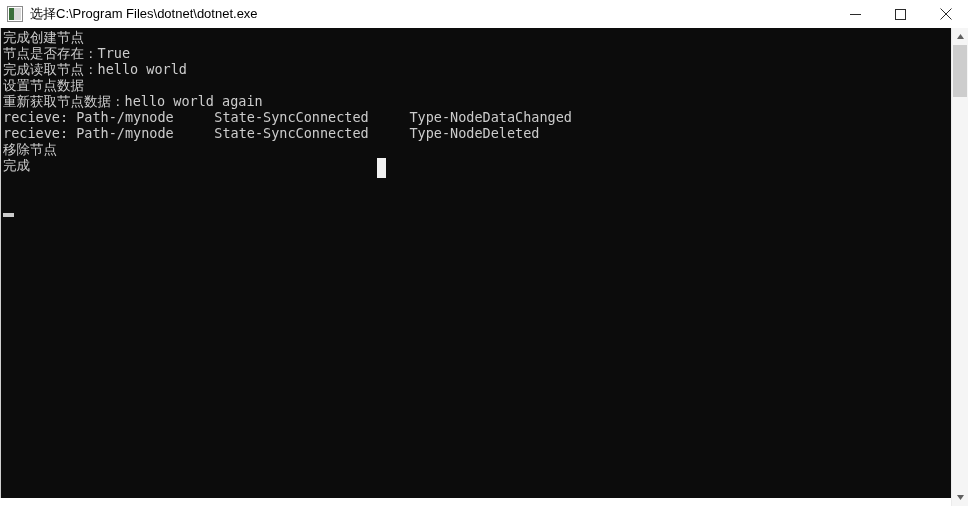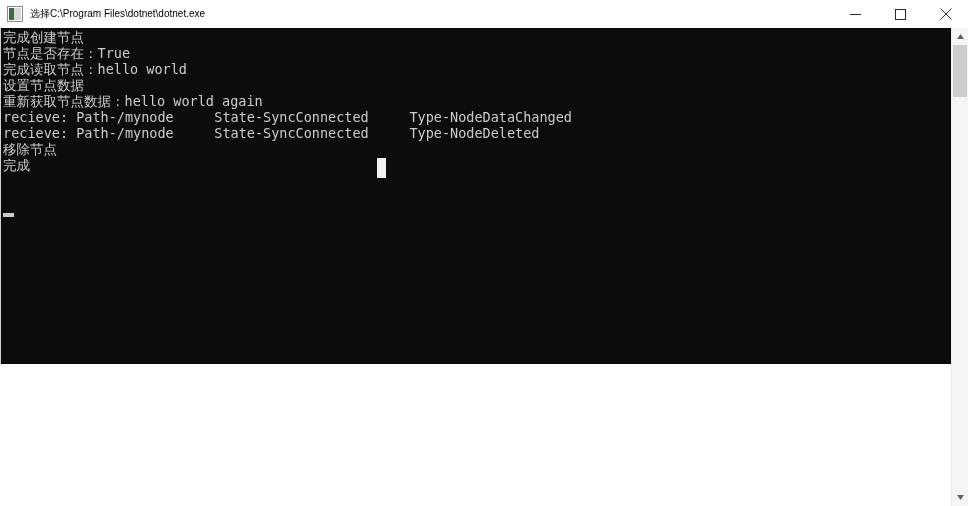--- a/index.html
+++ b/index.html
@@ -52,21 +52,21 @@
     background: #3b6e3b;
   }
   #app-icon .icon-right {
     position: absolute;
     left: 6px; top: 1px;
     width: 7px; height: 12px;
     background: #d9d9d9;
   }
 
   #title-text {
-    font-size: 10px;
+    font-size: 13px;
     color: #000000;
     line-height: 28px;
     white-space: nowrap;
     letter-spacing: 0px;
     flex: 1 1 auto;
     overflow: hidden;
   }
 
   #window-controls {
     position: absolute;
@@ -84,21 +84,21 @@
     background: #ffffff;
   }
   .winbtn svg { display: block; }
 
   
   #console {
     position: absolute;
     left: 0;
     top: 28px;
     width: 968px;
-    height: 336px;
+    height: 470px;
     background: #0c0c0c;
     box-sizing: border-box;
     border-left: 1px solid #d0d0d0;
     overflow: hidden;
   }
 
   #console-text {
     position: absolute;
     left: 2px;
     top: 1px;

